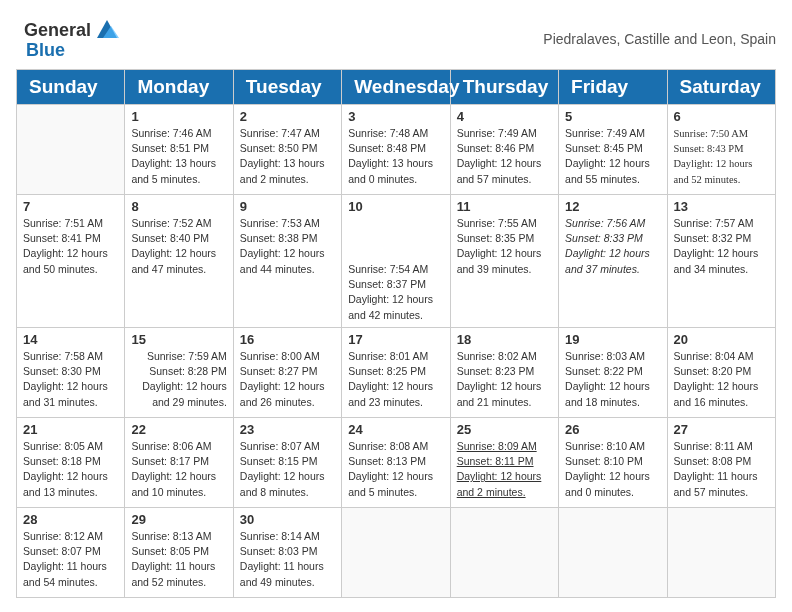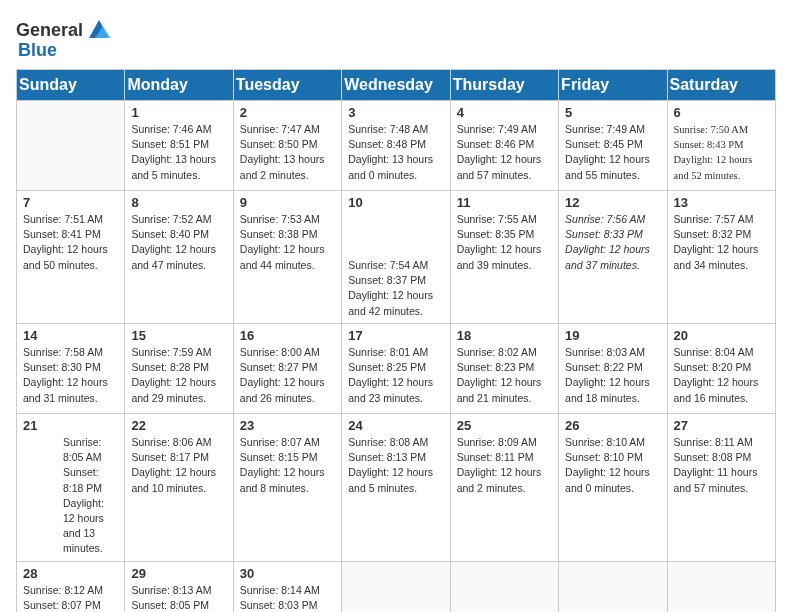--- a/index.html
+++ b/index.html
@@ -8,20 +8,21 @@
       background: #fff;
       width: 792px;
       min-height: 612px;
       padding: 16px;
     }
     .header-area {
       display: flex;
       justify-content: space-between;
       align-items: center;
       margin-bottom: 8px;
+      margin-left: 8px;
     }
     .logo-text-general {
       font-size: 18px;
       font-weight: bold;
       color: #333;
     }
     .logo-text-blue {
       font-size: 18px;
       font-weight: bold;
       color: #1a6faf;
@@ -45,22 +46,22 @@
     }
     table {
       width: 100%;
       border-collapse: collapse;
       table-layout: fixed;
     }
     .day-header {
       background-color: #1a6faf;
       color: #fff;
       text-align: left;
-      padding: 6px 2px;
-      font-size: 16px;
+      padding: 6px 12px;
+      font-size: 19px;
       font-weight: bold;
       border: 1px solid #ccc;
     }
     .calendar-cell {
       border: 1px solid #ccc;
       vertical-align: top;
       padding: 4px 6px;
       height: 90px;
       background: #fff;
     }
@@ -96,20 +97,21 @@
     <div class="logo-line1">
       <span class="logo-text-general">General</span>
       <svg class="logo-icon" viewBox="0 0 28 28" xmlns="http://www.w3.org/2000/svg">
         <polygon points="4,22 14,4 24,22" fill="#1a6faf"></polygon>
         <polygon points="10,22 18,10 26,22" fill="#4db8ff" opacity="0.7"></polygon>
       </svg>
     </div>
     <span class="logo-text-blue" style="margin-top:-4px;margin-left:2px;">Blue</span>
   </div>
   <div class="title-area">
+    <div class="calendar-subtitle">Piedralaves, Castille and Leon, Spain</div>
   </div>
 </div>
 
 <table>
   <thead>
     <tr id="weekday-header-row">
         <th class="day-header">Sunday</th>
         <th class="day-header">Monday</th>
         <th class="day-header">Tuesday</th>
         <th class="day-header">Wednesday</th>
@@ -218,21 +220,21 @@
       <tr>
         <td class="calendar-cell">
           <div class="cell-date">14</div>
           <div class="cell-info" style="white-space: pre-line;">Sunrise: 7:58 AM
 Sunset: 8:30 PM
 Daylight: 12 hours
 and 31 minutes.</div>
         </td>
         <td class="calendar-cell">
           <div class="cell-date">15</div>
-          <div class="cell-info" style="white-space: pre-line;">Sunrise: 7:59 AM
+          <div class="cell-info" style="white-space: pre-line; text-align: right;">Sunrise: 7:59 AM
 Sunset: 8:28 PM
 Daylight: 12 hours
 and 29 minutes.</div>
         </td>
         <td class="calendar-cell">
           <div class="cell-date">16</div>
           <div class="cell-info" style="white-space: pre-line;">Sunrise: 8:00 AM
 Sunset: 8:27 PM
 Daylight: 12 hours
 and 26 minutes.</div>
@@ -262,21 +264,21 @@
           <div class="cell-date">20</div>
           <div class="cell-info" style="white-space: pre-line;">Sunrise: 8:04 AM
 Sunset: 8:20 PM
 Daylight: 12 hours
 and 16 minutes.</div>
         </td>
       </tr>
       <tr>
         <td class="calendar-cell">
           <div class="cell-date">21</div>
-          <div class="cell-info" style="white-space: pre-line; margin-left: 40px;">Sunrise: 8:05 AM
+          <div class="cell-info" style="white-space: pre-line;">Sunrise: 8:05 AM
 Sunset: 8:18 PM
 Daylight: 12 hours
 and 13 minutes.</div>
         </td>
         <td class="calendar-cell">
           <div class="cell-date">22</div>
           <div class="cell-info" style="white-space: pre-line;">Sunrise: 8:06 AM
 Sunset: 8:17 PM
 Daylight: 12 hours
 and 10 minutes.</div>
@@ -290,21 +292,21 @@
         </td>
         <td class="calendar-cell">
           <div class="cell-date">24</div>
           <div class="cell-info" style="white-space: pre-line;">Sunrise: 8:08 AM
 Sunset: 8:13 PM
 Daylight: 12 hours
 and 5 minutes.</div>
         </td>
         <td class="calendar-cell">
           <div class="cell-date">25</div>
-          <div class="cell-info" style="white-space: pre-line;">Sunrise: 8:09 AM
+          <div class="cell-info" style="white-space: pre-line; text-decoration: underline;">Sunrise: 8:09 AM
 Sunset: 8:11 PM
 Daylight: 12 hours
 and 2 minutes.</div>
         </td>
         <td class="calendar-cell">
           <div class="cell-date">26</div>
           <div class="cell-info" style="white-space: pre-line;">Sunrise: 8:10 AM
 Sunset: 8:10 PM
 Daylight: 12 hours
 and 0 minutes.</div>

